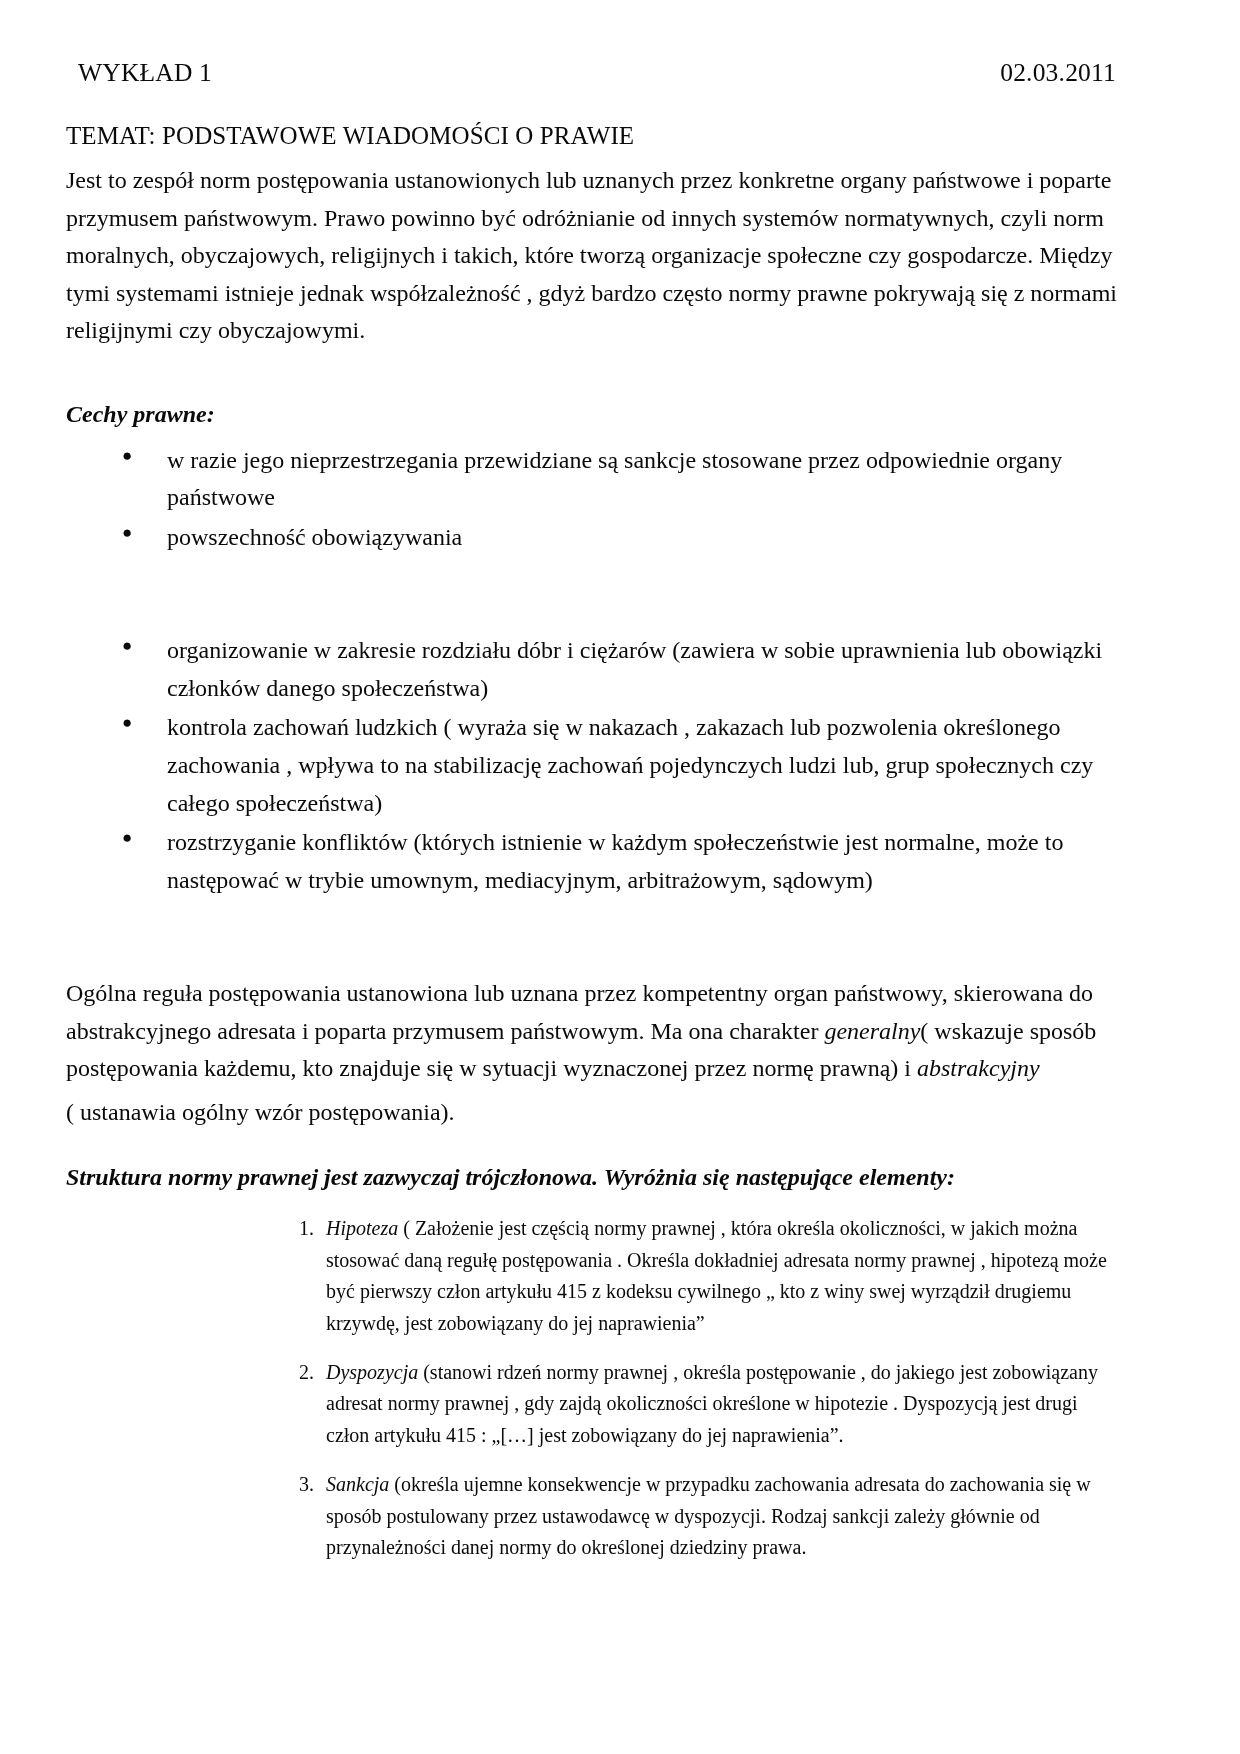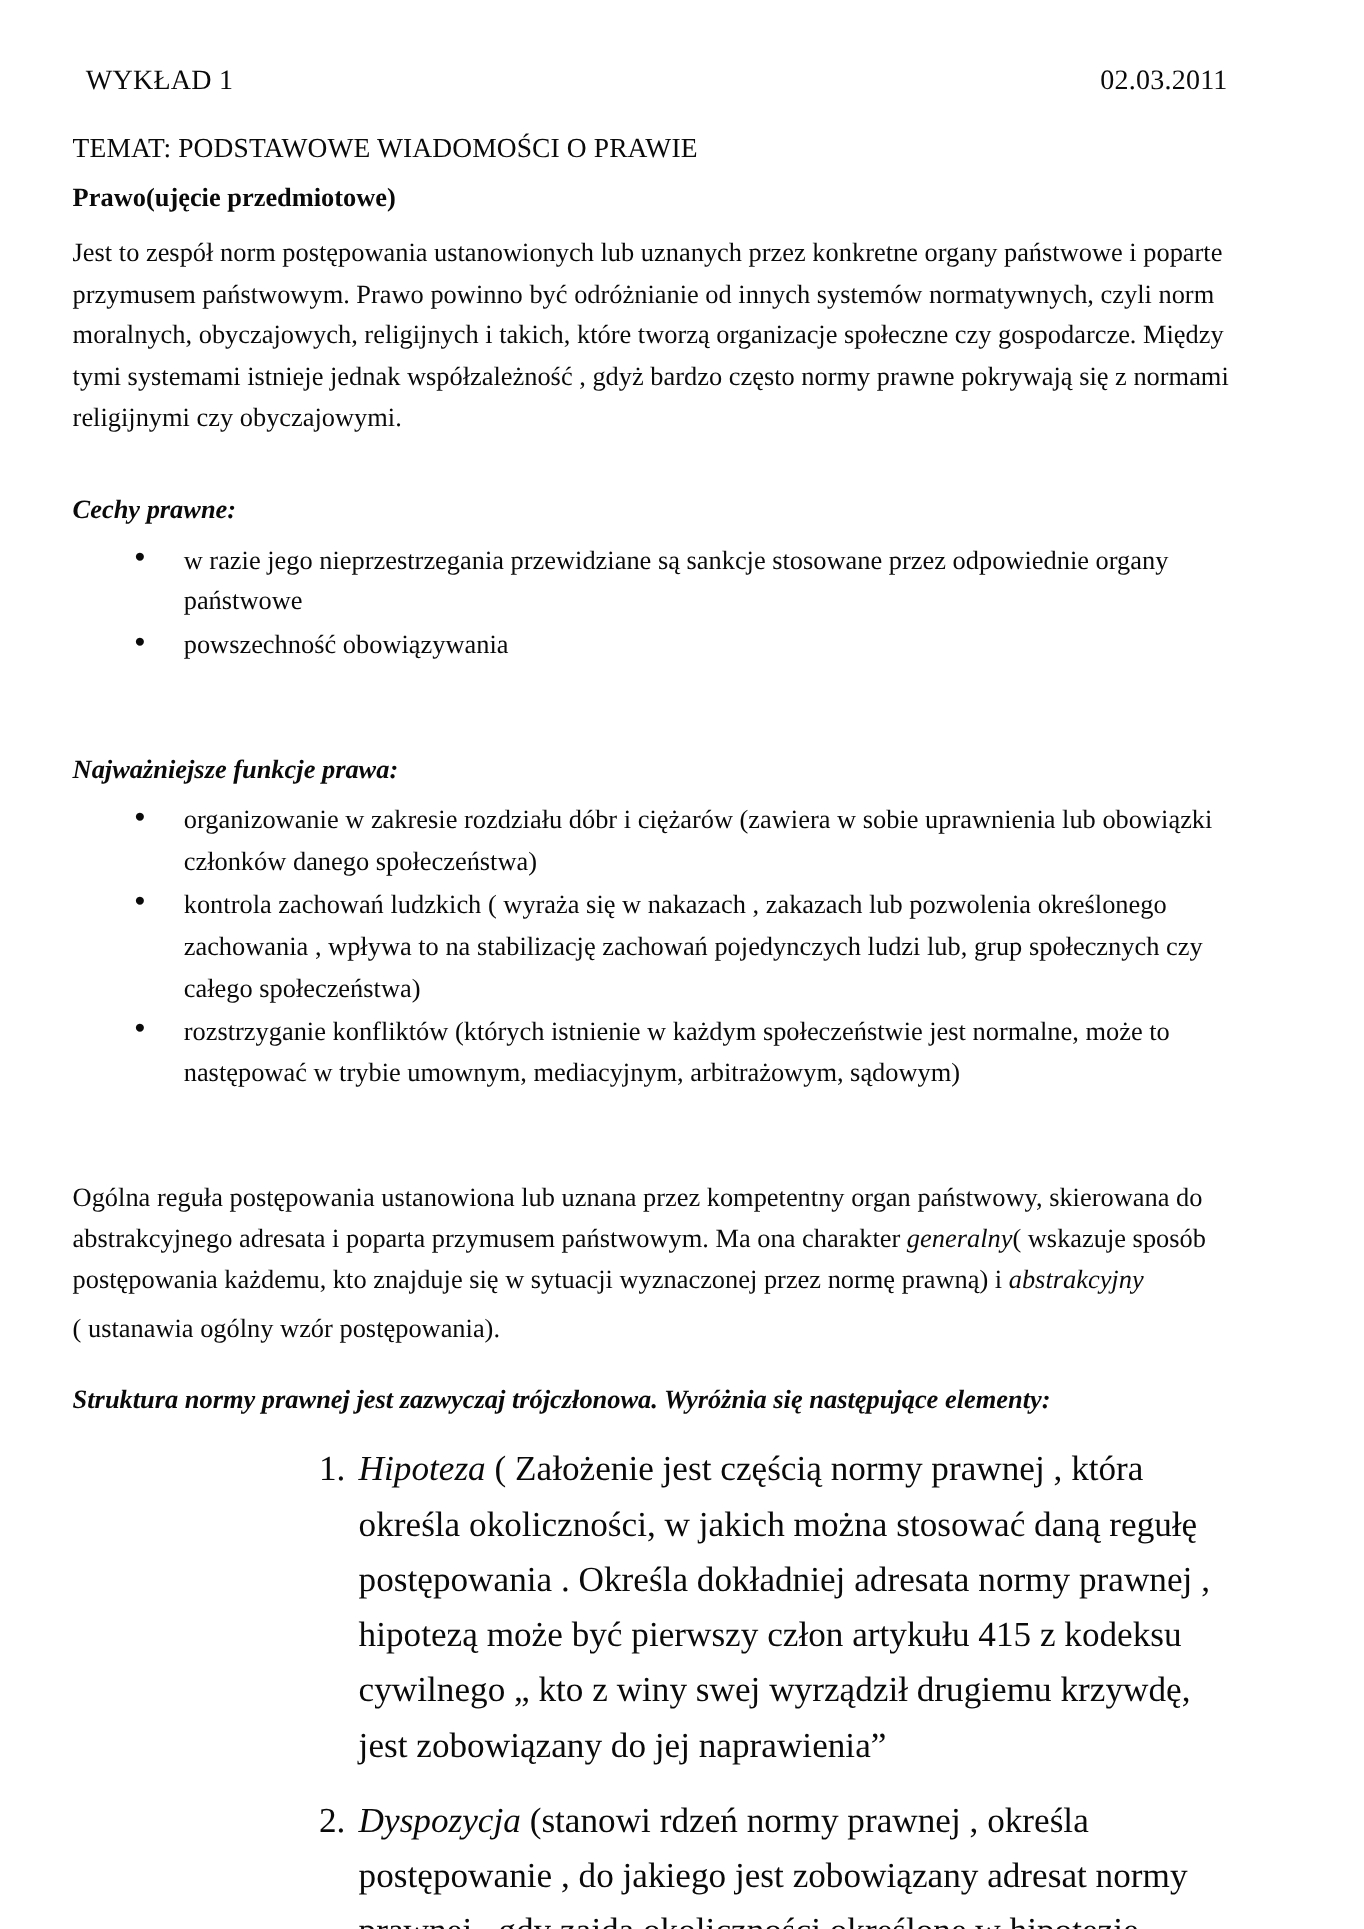--- a/index.html
+++ b/index.html
@@ -90,21 +90,21 @@
   
   ol.numbers {
     list-style: none;
     counter-reset: item;
     margin: 0;
     padding: 0 0 0 218px;
   }
   ol.numbers > li {
     position: relative;
     counter-increment: item;
-    font-size: 32px;
+    font-size: 20px;
     line-height: 1.57;
     padding-left: 42px;
     margin-bottom: 0px;
     margin-top: 18px;
   }
   ol.numbers > li::before {
     content: counter(item) ".";
     position: absolute;
     left: 0;
     top: 0;
@@ -118,36 +118,34 @@
 
 <div class="page">
 
   <div class="doc-header">
     <span class="lecture-no">WYKŁAD 1</span>
     <span class="date">02.03.2011</span>
   </div>
 
   <div class="topic-line">TEMAT: PODSTAWOWE WIADOMOŚCI O PRAWIE</div>
 
-  <div class="h-bold">Prawo(ujęcie przedmiotowe)</div>
 
   <p class="body-text">Jest to zespół norm postępowania ustanowionych lub uznanych przez konkretne organy państwowe i poparte przymusem państwowym. Prawo powinno być odróżnianie od innych systemów normatywnych, czyli norm moralnych, obyczajowych, religijnych i takich, które tworzą organizacje społeczne czy gospodarcze. Między tymi systemami istnieje jednak współzależność , gdyż bardzo często normy prawne pokrywają się z normami religijnymi czy obyczajowymi.</p>
 
   <div class="gap-md"></div>
 
   <div class="h-bold-italic">Cechy prawne:</div>
 
   <ul class="bullets">
     <li>w razie jego nieprzestrzegania przewidziane są sankcje stosowane przez odpowiednie organy państwowe</li>
     <li>powszechność obowiązywania</li>
   </ul>
 
   <div class="gap-xl"></div>
 
-  <div class="h-bold-italic">Najważniejsze funkcje prawa:</div>
 
   <ul class="bullets">
     <li>organizowanie w zakresie rozdziału dóbr i ciężarów (zawiera w sobie uprawnienia lub obowiązki członków danego społeczeństwa)</li>
     <li>kontrola zachowań ludzkich ( wyraża się w nakazach , zakazach lub pozwolenia określonego zachowania , wpływa to na stabilizację zachowań pojedynczych ludzi lub, grup społecznych czy całego społeczeństwa)</li>
     <li>rozstrzyganie konfliktów (których istnienie w każdym społeczeństwie jest normalne, może to następować w trybie umownym, mediacyjnym, arbitrażowym, sądowym)</li>
   </ul>
 
   <div class="gap-xl"></div>
 
 

